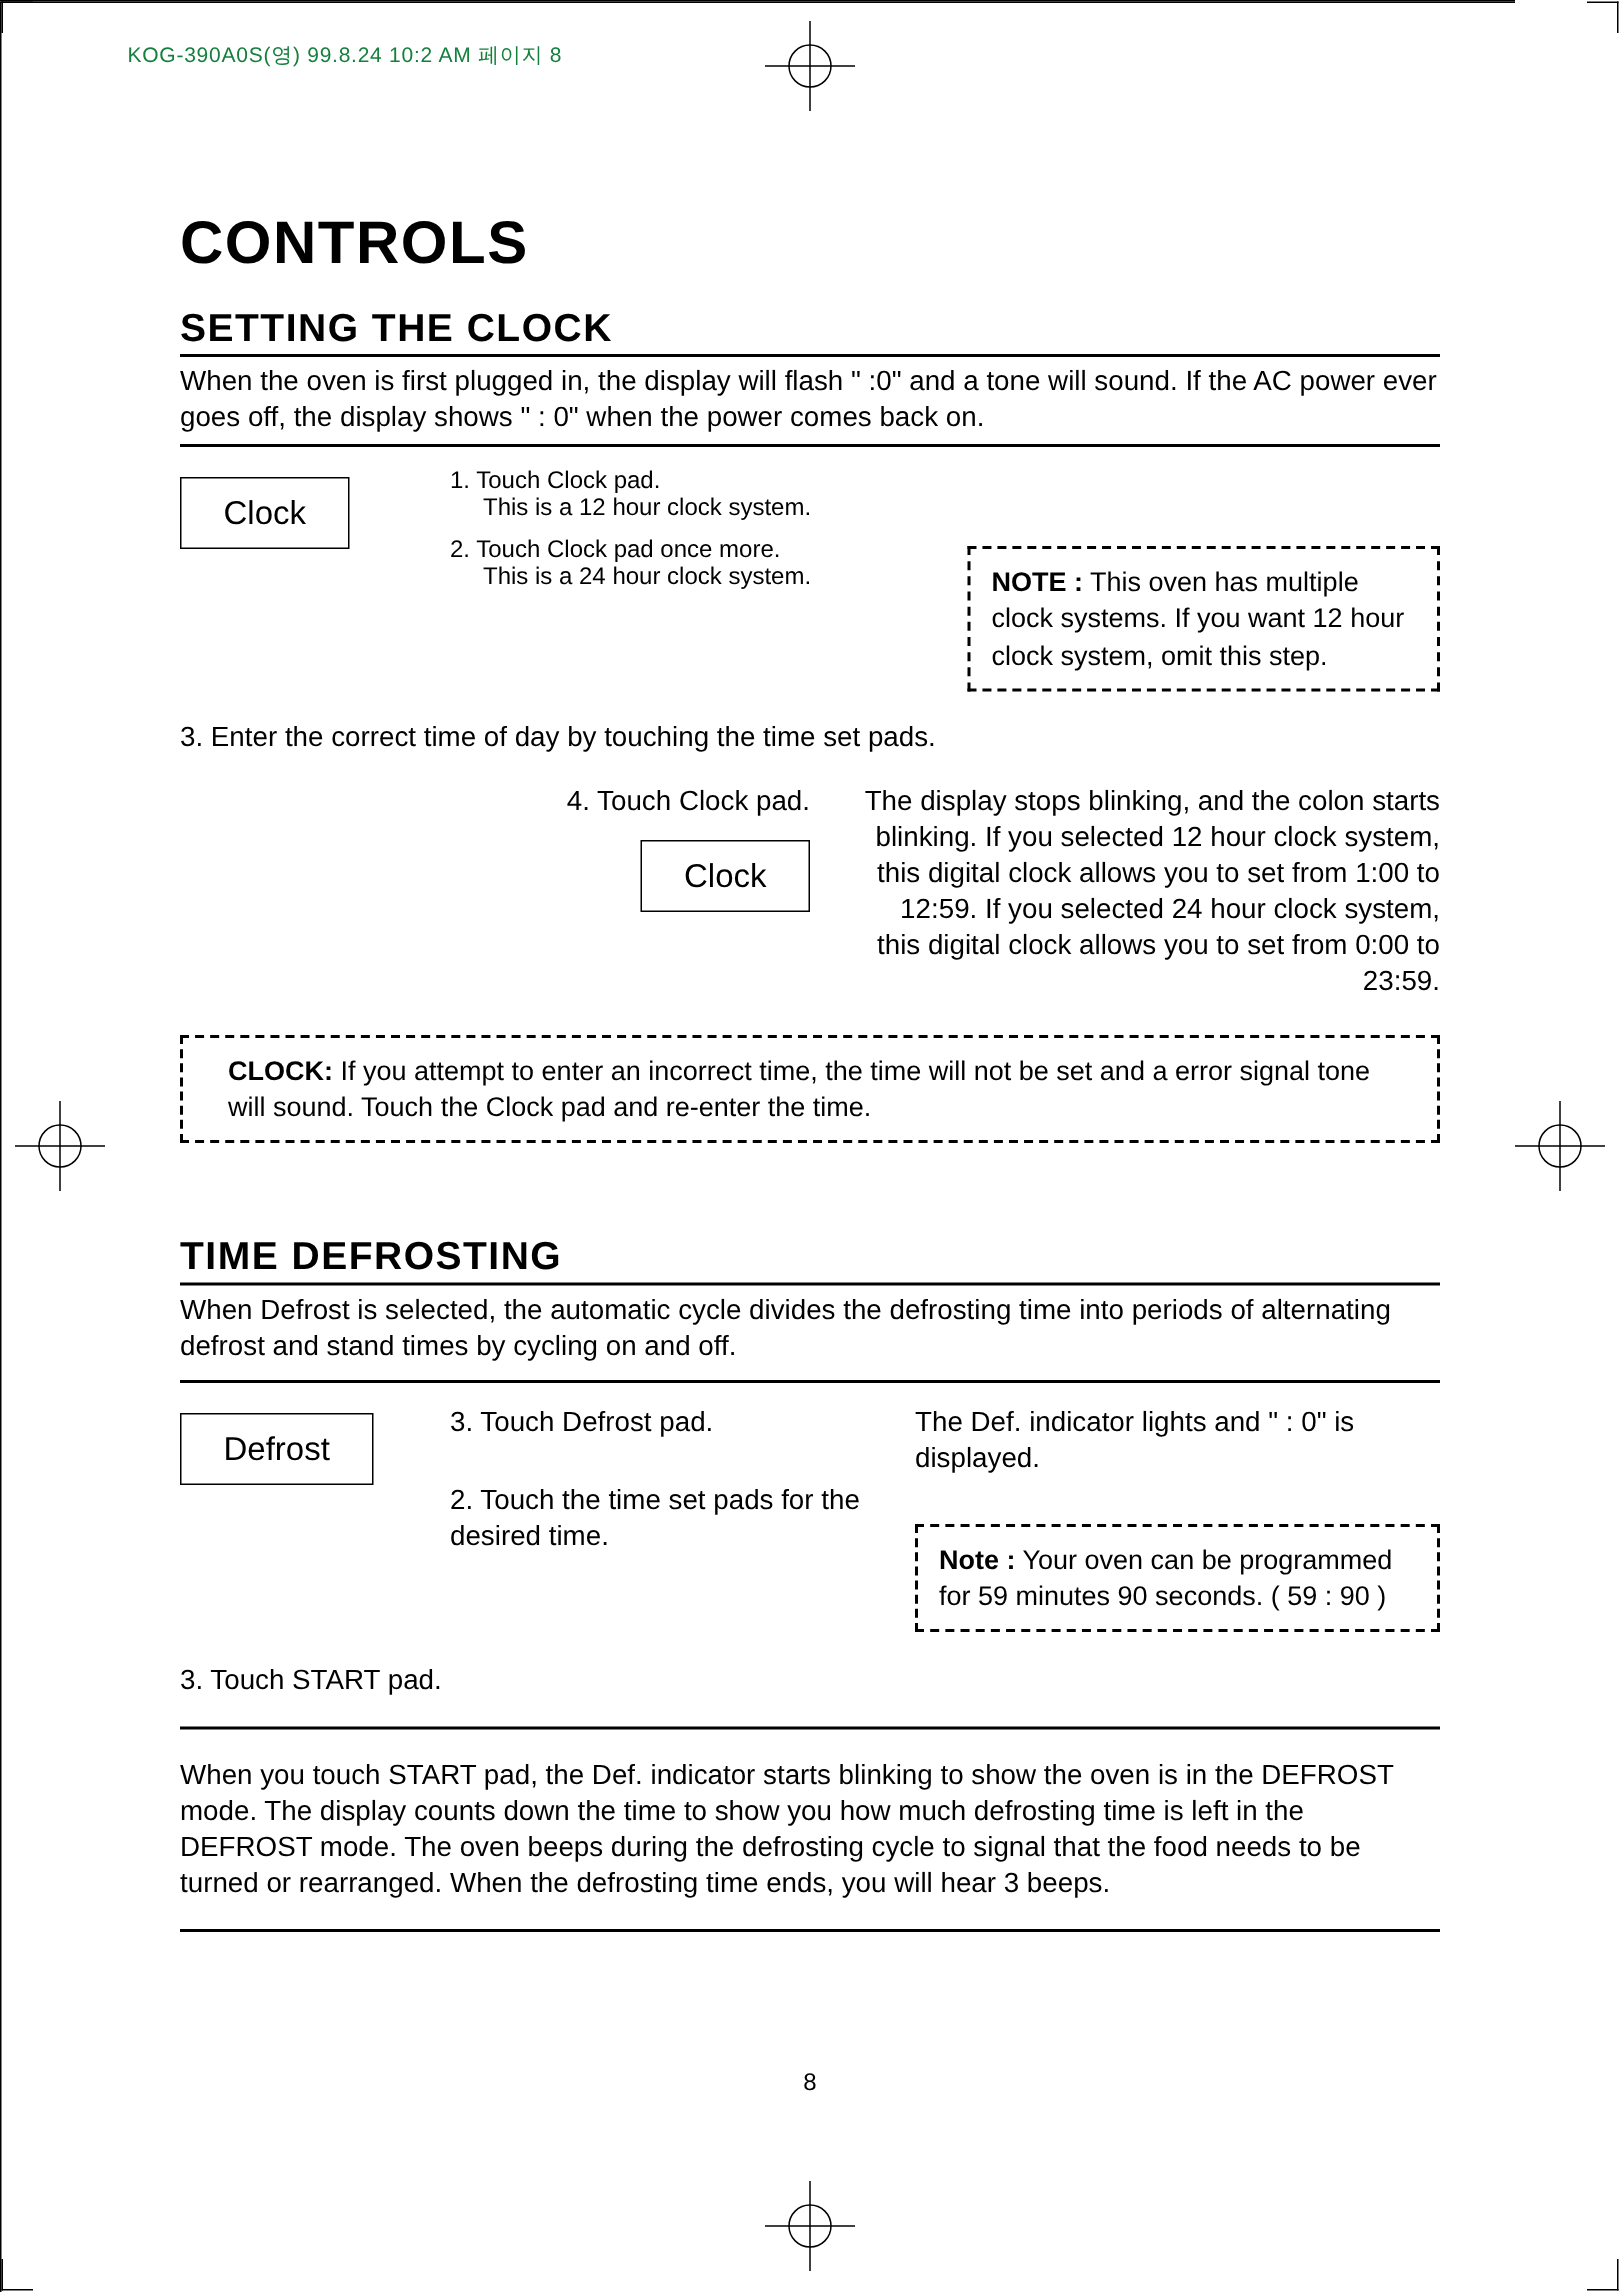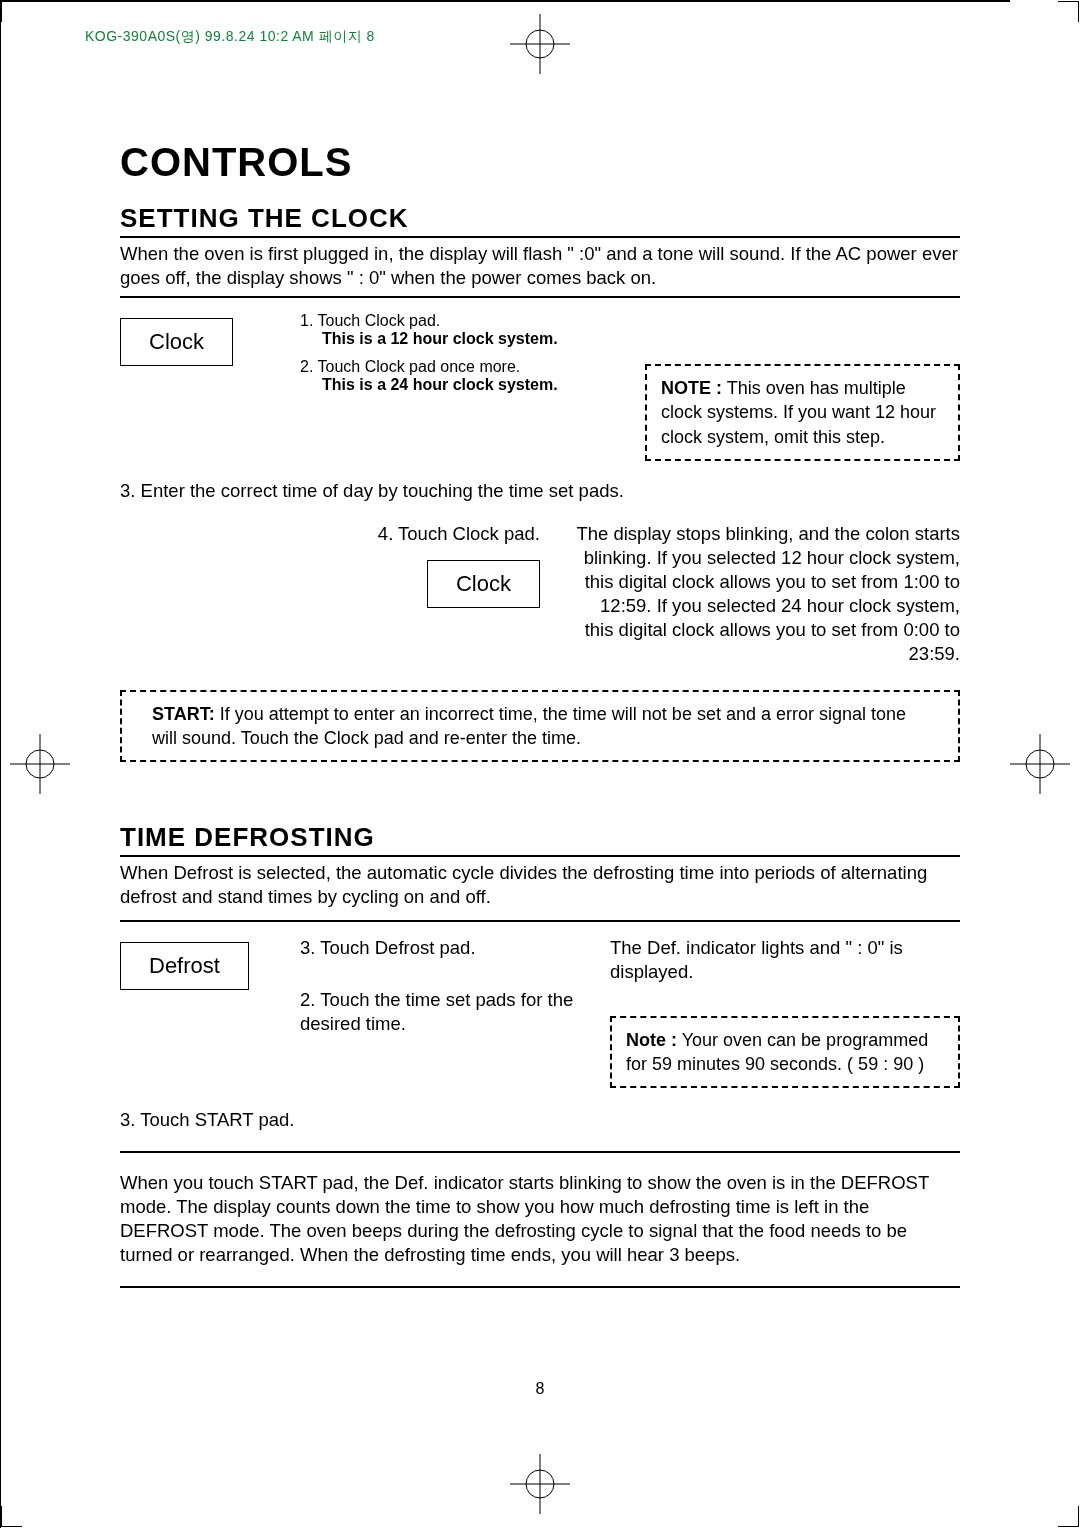--- a/index.html
+++ b/index.html
@@ -66,21 +66,21 @@
     border: 1.5px solid #000;
     padding: 10px 28px;
     font-size: 22px;
     margin-top: 6px;
   }
 
   .row { display: flex; align-items: flex-start; gap: 30px; margin-top: 14px; }
   .col-left { flex: 0 0 150px; }
   .col-mid { flex: 1; }
   .col-right { flex: 1; }
-  .sub { display: block; padding-left: 22px; font-weight: bold; }
+  .sub { display: block; padding-left: 22px; }
 
   .note-box {
     border: 2px dashed #000;
     padding: 10px 14px;
     font-size: 18px;
     line-height: 1.35;
   }
   .note-box-wide { margin-top: 24px; padding: 10px 30px; }
   .note-label { font-weight: bold; }
 
@@ -173,21 +173,21 @@
       <div style="flex:0 0 420px;">
         <p style="margin:0 0 8px 0;">4. Touch Clock pad.</p>
         <div class="pad-box">Clock</div>
       </div>
       <div style="flex:1;">
         <p style="margin:0;">The display stops blinking, and the colon starts blinking. If you selected 12 hour clock system, this digital clock allows you to set from 1:00 to 12:59. If you selected 24 hour clock system, this digital clock allows you to set from 0:00 to 23:59.</p>
       </div>
     </div>
 
     <div class="note-box note-box-wide center-note">
-      <span class="note-label">START:</span><span> If you attempt to enter an incorrect time, the time will not be set and a error signal tone will sound. Touch the Clock pad and re-enter the time.</span>
+      <span class="note-label">CLOCK:</span><span> If you attempt to enter an incorrect time, the time will not be set and a error signal tone will sound. Touch the Clock pad and re-enter the time.</span>
     </div>
   </div>
 
   <div class="sec-defrost">
     <h2>TIME DEFROSTING</h2>
     <p class="intro">When Defrost is selected, the automatic cycle divides the defrosting time into periods of alternating defrost and stand times by cycling on and off.</p>
     <div class="hr-full"></div>
 
     <div class="row">
       <div class="col-left">

